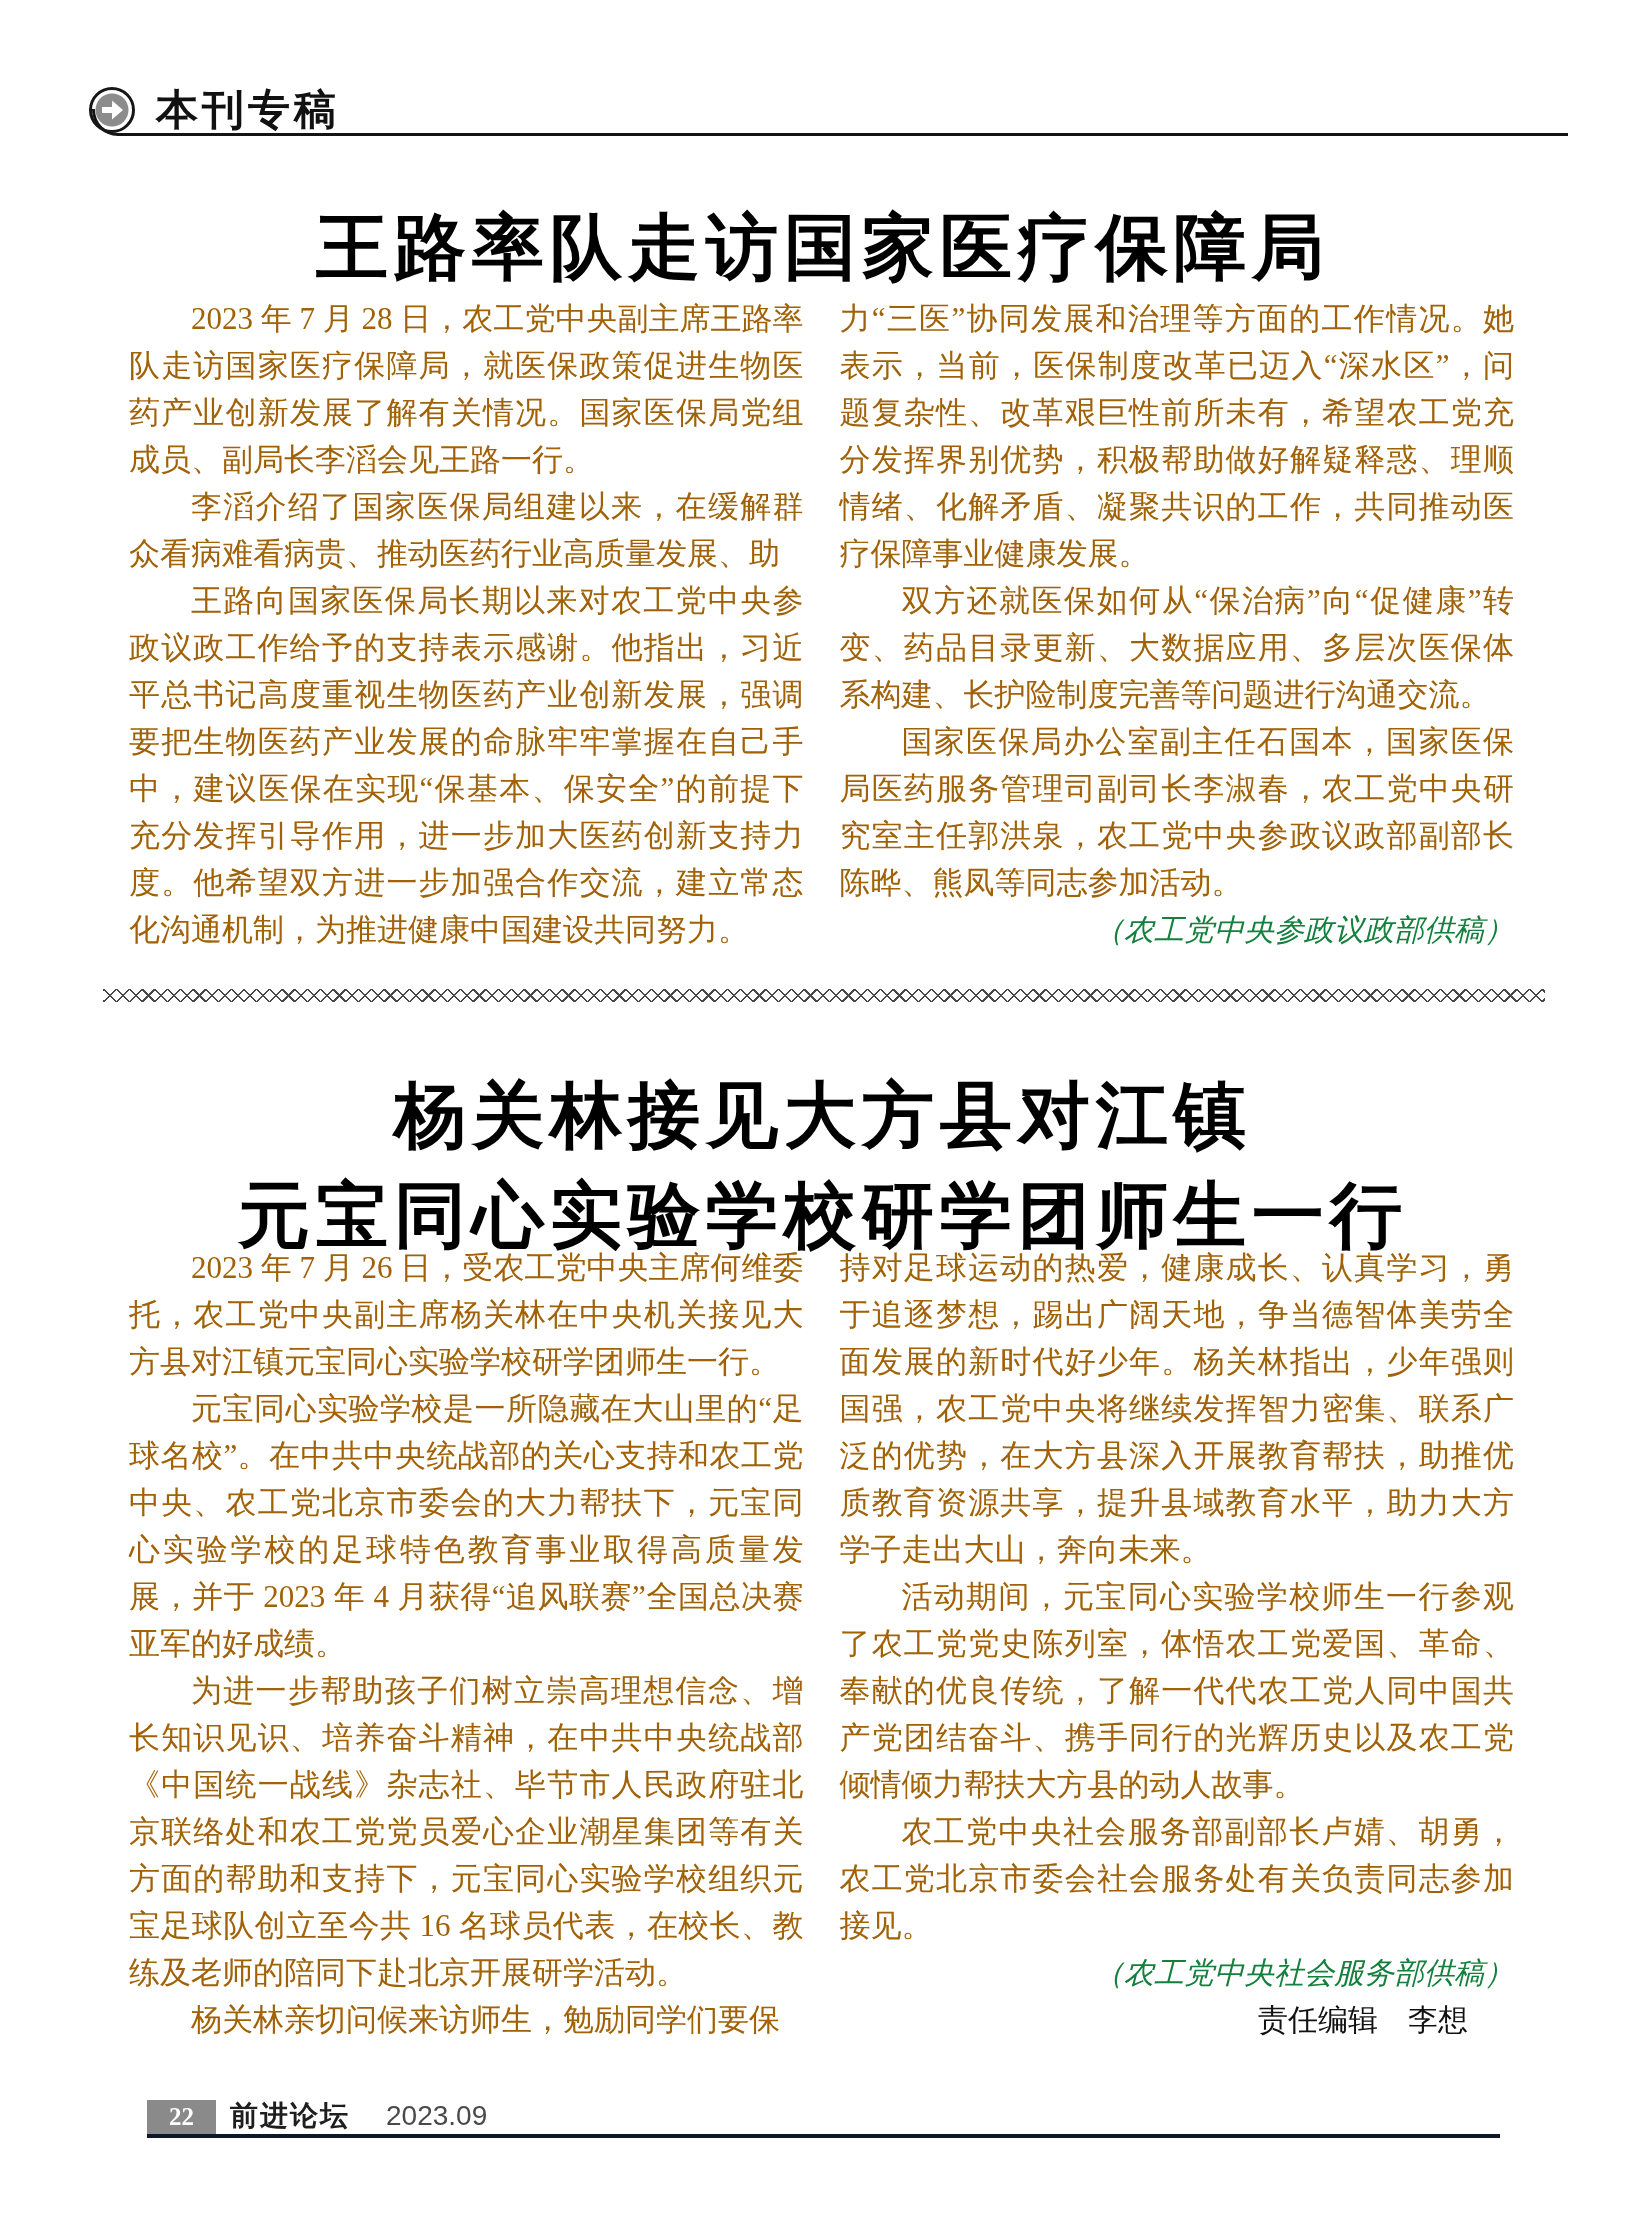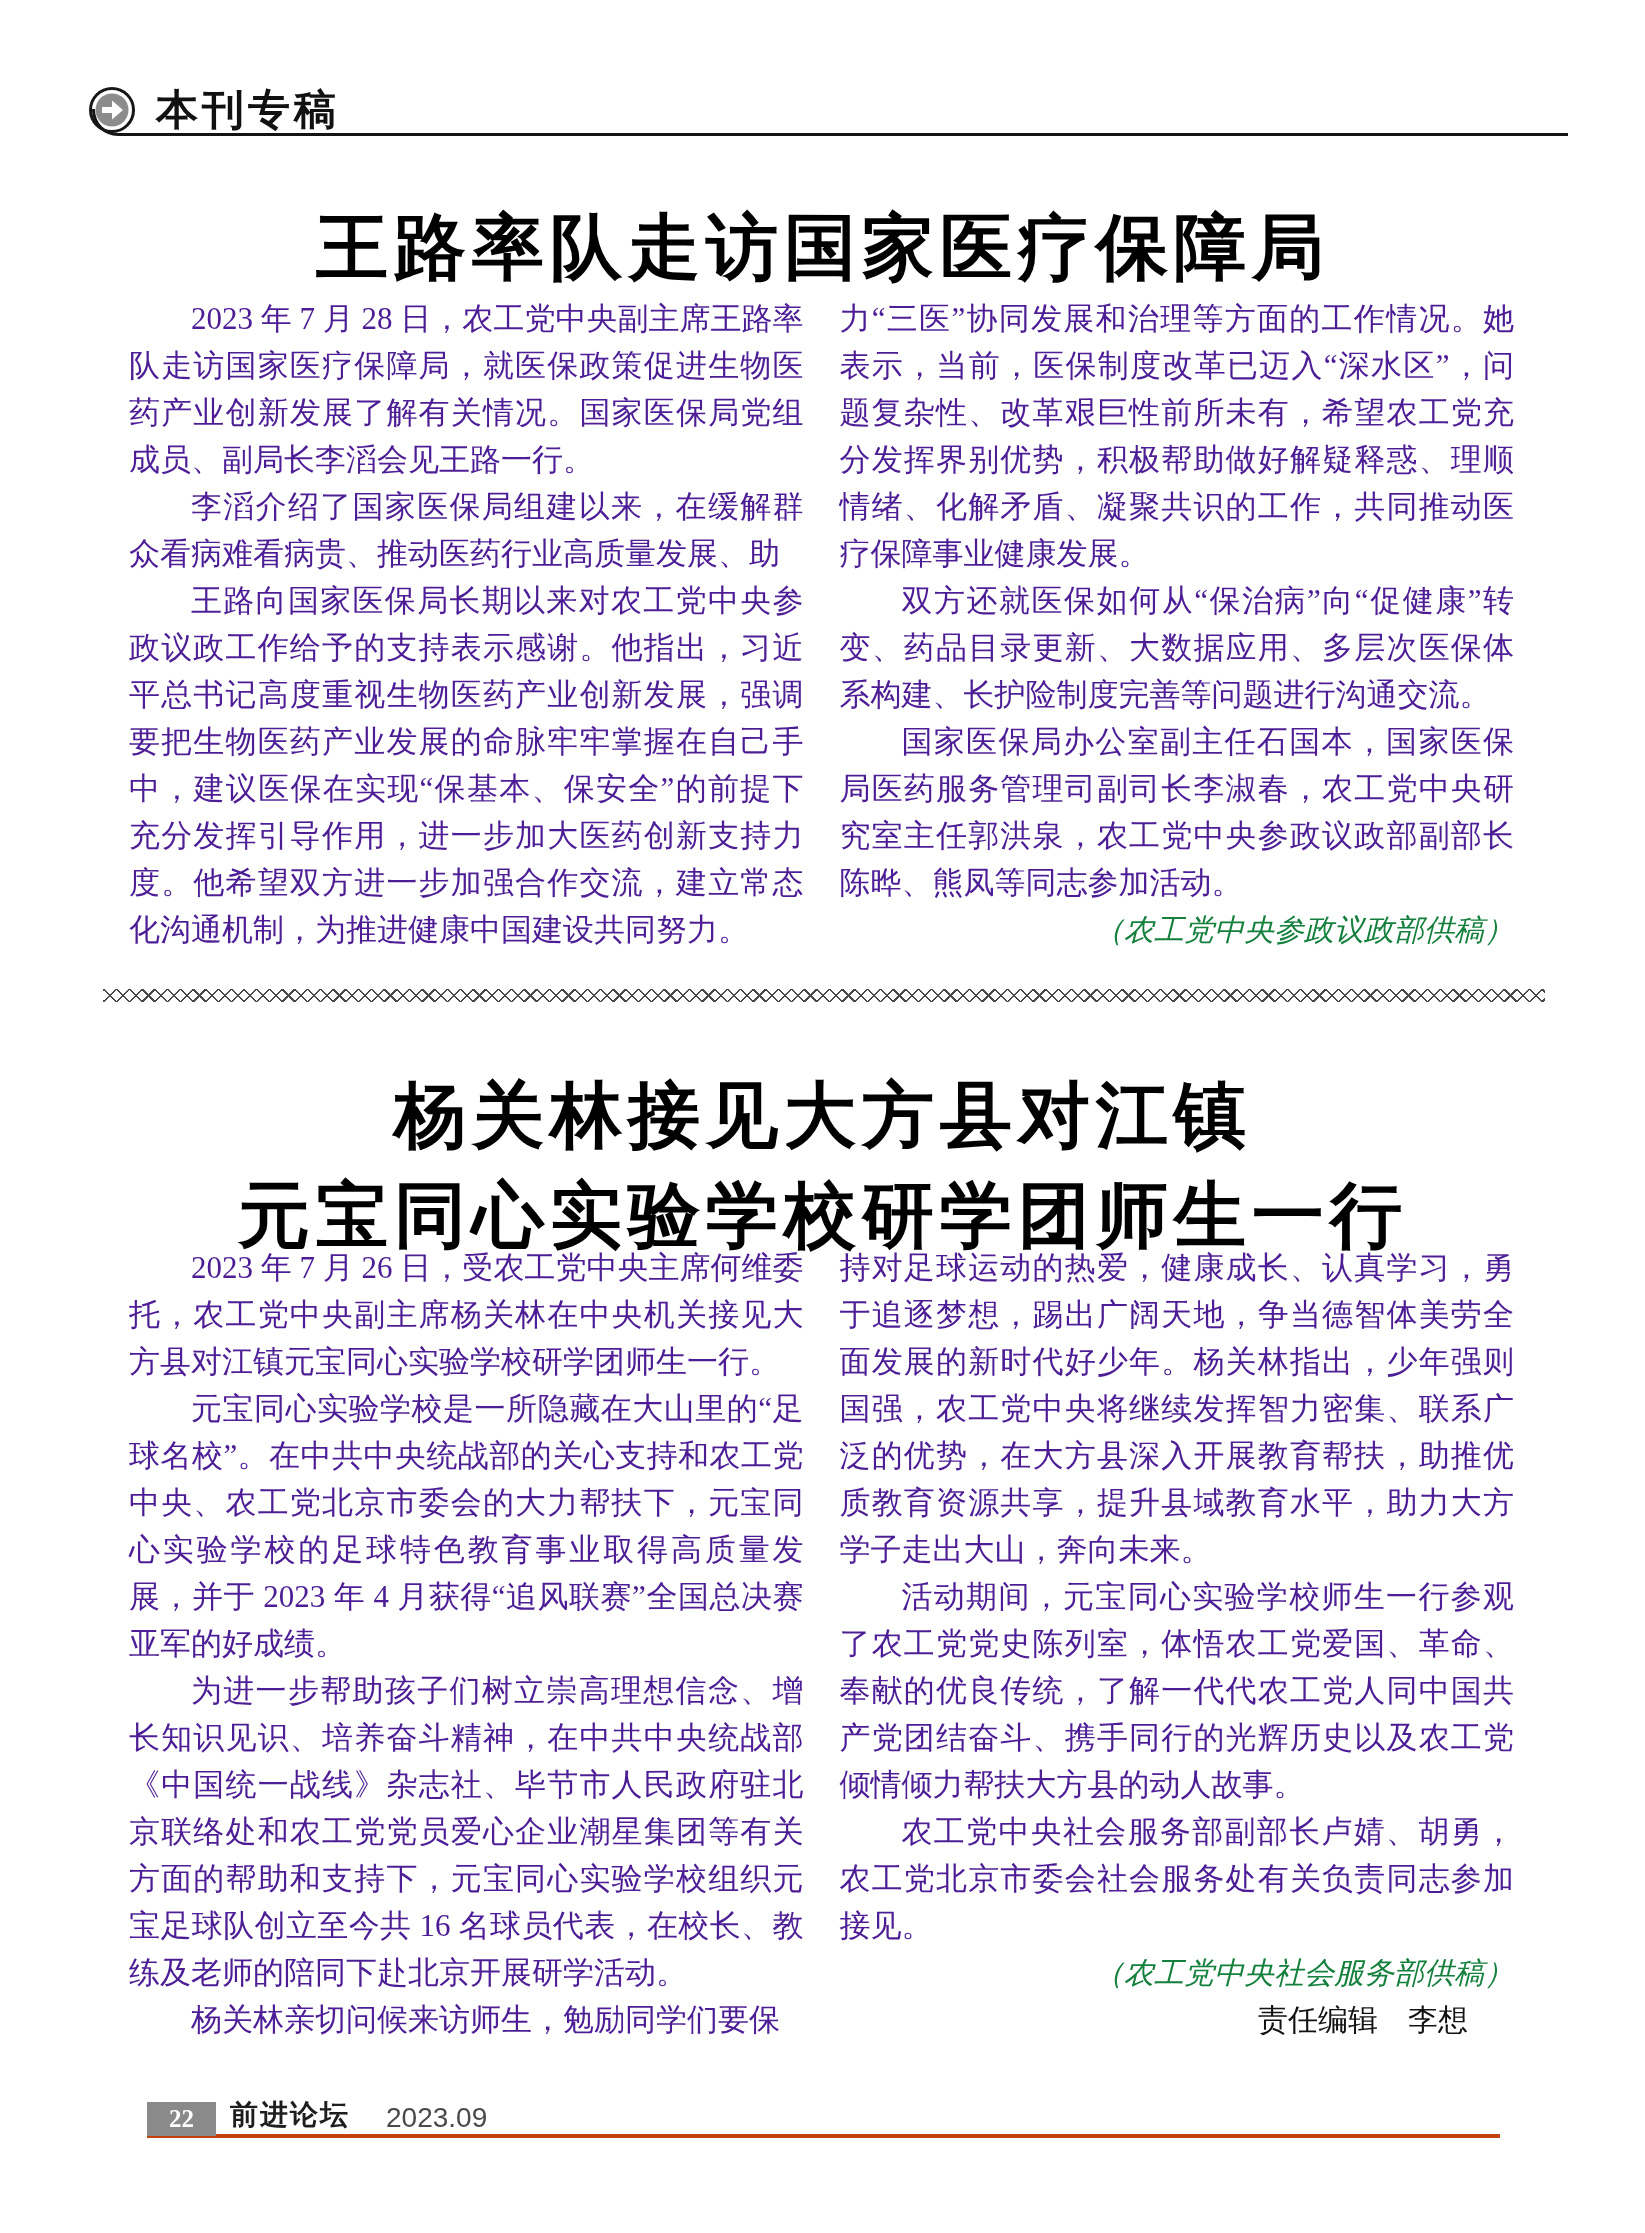--- a/index.html
+++ b/index.html
@@ -50,21 +50,21 @@
     position:absolute; left:129px; width:1385px;
     display:flex; gap:36px;
   }
   .body-1 { top:295px; }
   .body-2 { top:1244px; }
   .column { width:675px; }
   .para {
     margin:0;
     font-size:31px; line-height:47px;
     text-align:justify;
-    color:#4c1d95;
+    color:#a16207;
   }
   .para.indent { text-indent:2em; }
   .attribution {
     margin:0;
     font-size:30px; line-height:47px;
     text-align:right;
     font-style:italic;
     color:#15803d;
   }
   .editor-line {
@@ -79,22 +79,22 @@
     position:absolute; left:103px; right:101px; top:989px; height:13px;
     background-image:
       repeating-linear-gradient(45deg,  #2a2a2a 0 1.6px, transparent 1.6px 9px),
       repeating-linear-gradient(135deg, #2a2a2a 0 1.6px, transparent 1.6px 9px);
     opacity:.85;
   }
 
   
   .page-footer {
     position:absolute; left:147px; right:146px; top:2098px; height:36px;
-    border-bottom:4px solid #c2410c;
-    display:flex; align-items:flex-end;
+    border-bottom:4px solid #0f172a;
+    display:flex; align-items:center;
   }
   .page-number-badge {
     width:69px; height:34px; margin-bottom:-2px;
     background:#8a8a8a; color:#ffffff;
     display:flex; align-items:center; justify-content:center;
     font-family:"Liberation Serif","DejaVu Serif",serif;
     font-weight:bold; font-size:25px;
   }
   .journal-name {
     margin-left:14px;

